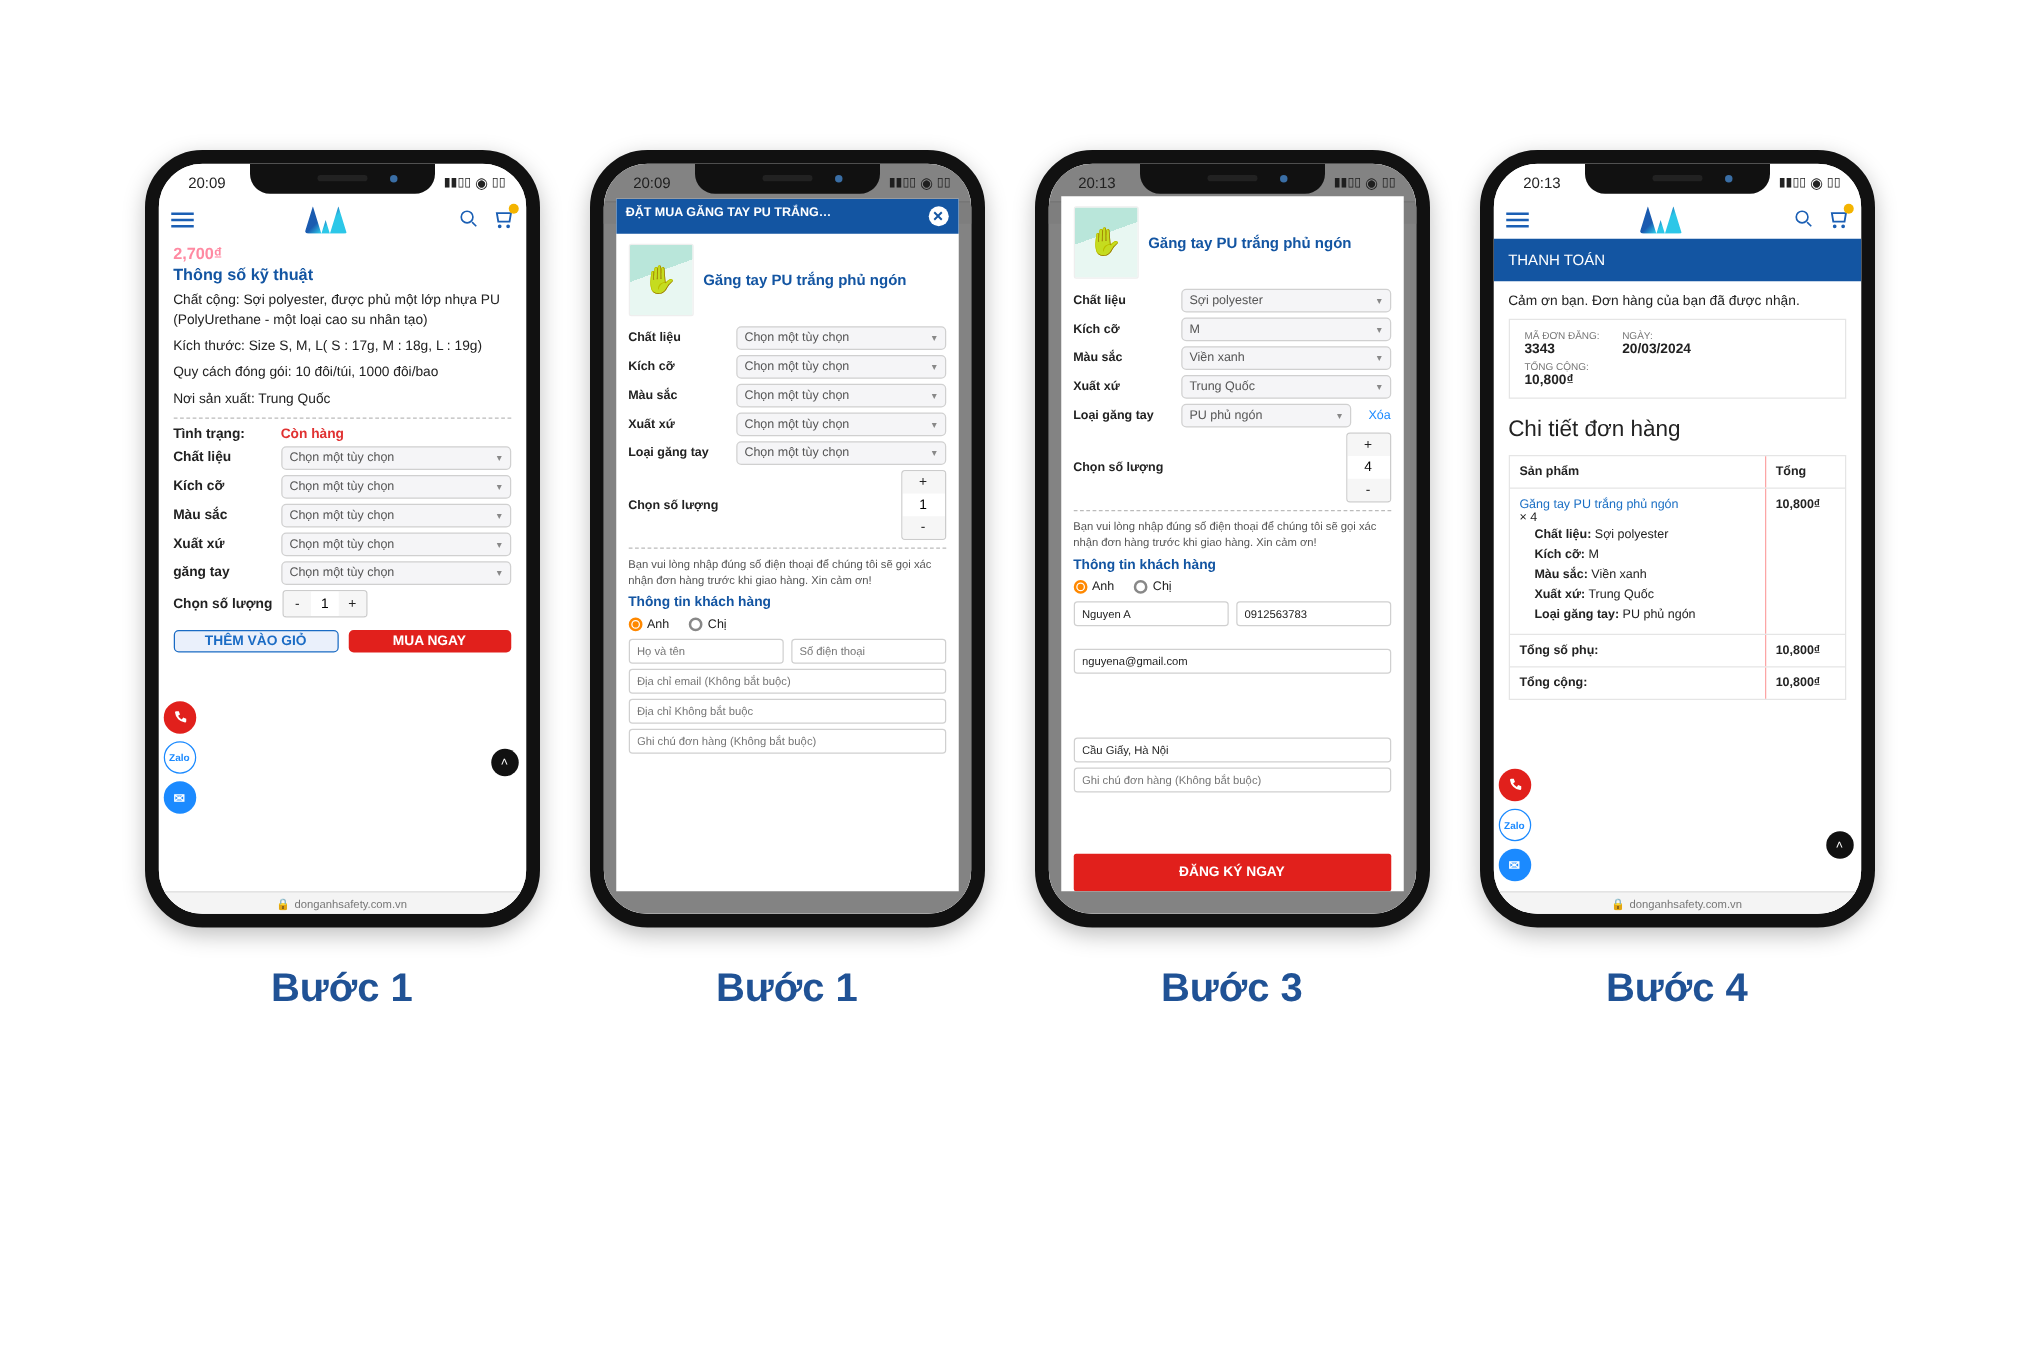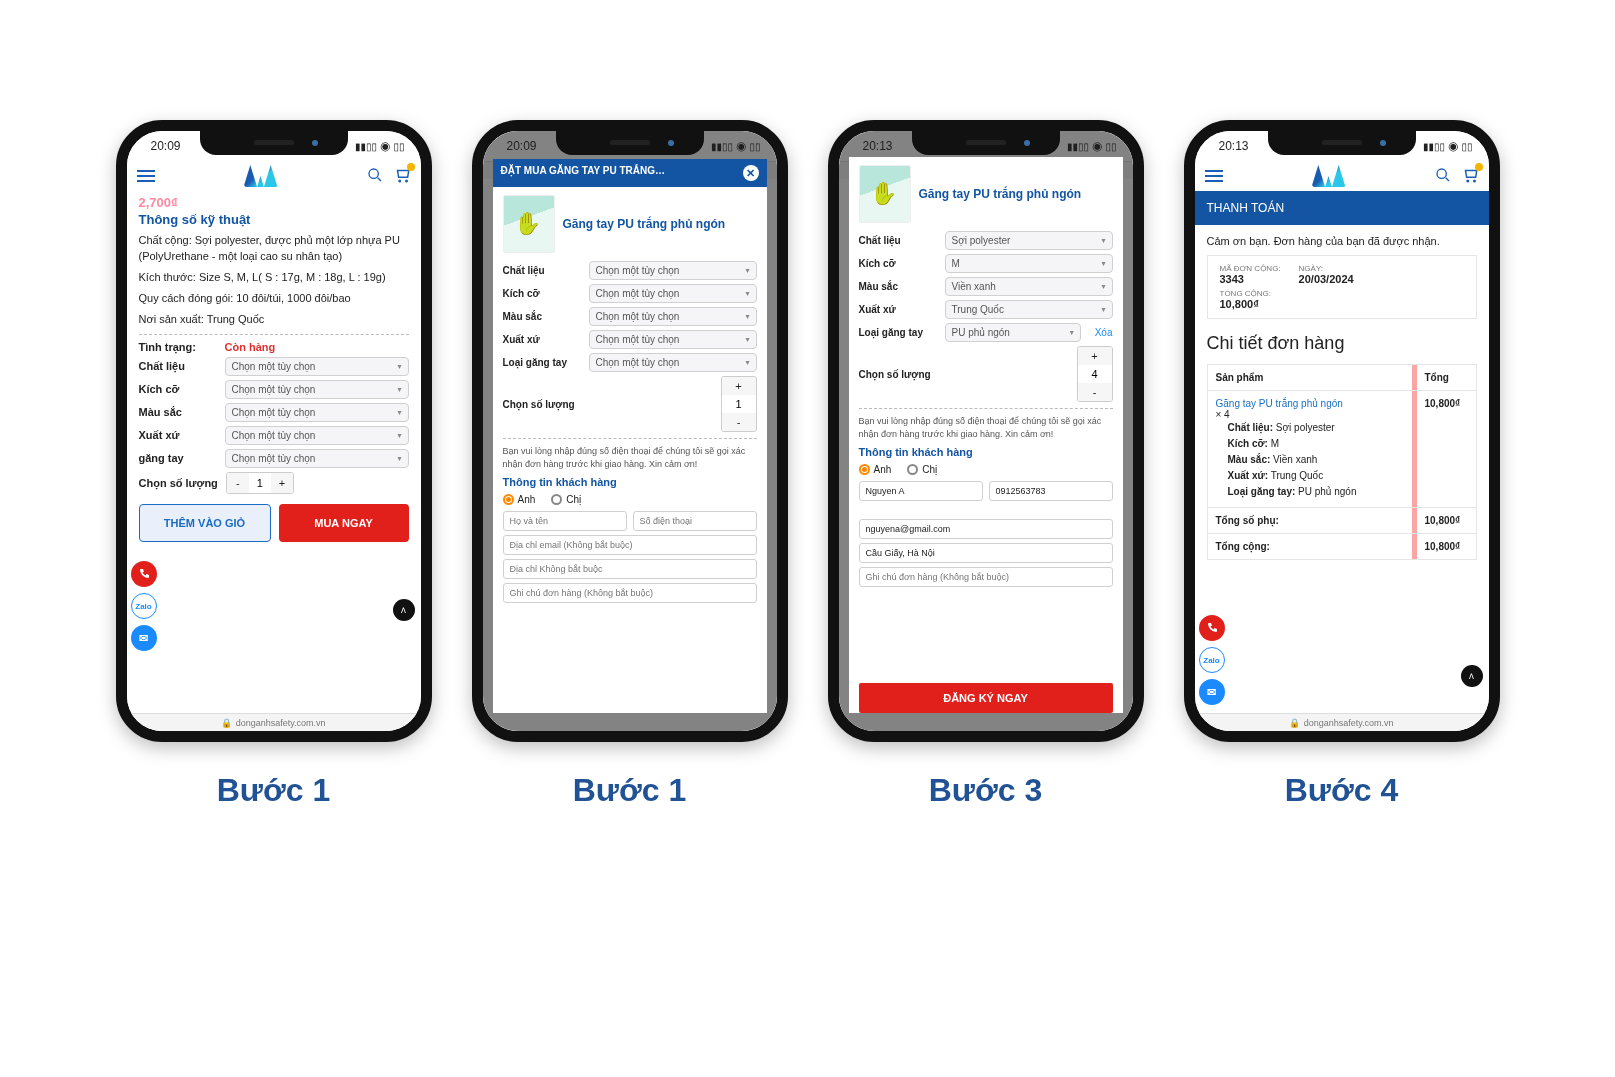--- a/index.html
+++ b/index.html
@@ -39,21 +39,21 @@
   .sel{flex:1;display:flex;align-items:center;justify-content:space-between;border:1px solid #d0d0d0;border-radius:4px;background:#f5f5f7;padding:3px 6px;font-size:10px;color:#555}
   .sel .car{font-size:8px;color:#888}
   .qty-h{display:flex;align-items:center;border:1px solid #ccc;border-radius:3px;overflow:hidden}
   .qty-h span,.qty-h input{width:22px;height:20px;display:flex;align-items:center;justify-content:center;font-size:11px;border:none;text-align:center;background:#fff}
   .qty-h span{background:#f6f6f6;cursor:pointer}
   .qty-v{display:flex;flex-direction:column;border:1px solid #ccc;border-radius:3px;width:36px;overflow:hidden}
   .qty-v span,.qty-v input{height:18px;display:flex;align-items:center;justify-content:center;font-size:11px;border:none;text-align:center;background:#fff}
   .qty-v span{background:#f6f6f6}
 
   .act-row{display:flex;gap:8px;margin-top:10px}
-  .btn{flex:1;height:38px;border-radius:4px;display:flex;align-items:center;justify-content:center;font-size:11px;font-weight:700}
+  .btn{flex:1;height:18px;border-radius:4px;display:flex;align-items:center;justify-content:center;font-size:11px;font-weight:700}
   .btn-outline{border:1px solid #1a6bc4;color:#1a6bc4;background:#eaf0fb}
   .btn-red{background:#e1201c;color:#fff}
 
   .float-col{position:absolute;left:4px;bottom:62px;display:flex;flex-direction:column;gap:6px;z-index:5}
   .fbtn{width:26px;height:26px;border-radius:50%;display:flex;align-items:center;justify-content:center;font-size:11px;font-weight:700;color:#fff}
   .fbtn.ph{background:#e1201c}
   .fbtn.zl{background:#fff;color:#1b8aff;border:1px solid #1b8aff;font-size:8px}
   .fbtn.ms{background:#1b8aff}
   .topbtn{position:absolute;right:6px;bottom:92px;width:22px;height:22px;border-radius:50%;background:#111;color:#fff;display:flex;align-items:center;justify-content:center;font-size:10px}
 
@@ -88,21 +88,21 @@
   
   .bluebar{background:#1355a2;color:#fff;padding:10px 12px;font-weight:400;font-size:12px}
   .meta{display:flex;gap:18px;padding:8px 12px;border:1px solid #e5e5e5;margin:8px 12px;font-size:9px}
   .meta .lab2{color:#777;font-size:8px}
   .meta .val2{font-weight:700;font-size:11px}
   h3.big{font-size:18px;font-weight:500;padding:6px 12px}
   .tbl{margin:4px 12px;border:1px solid #e5e5e5;font-size:10px}
   .tr{display:flex;border-bottom:1px solid #e5e5e5}
   .tr:last-child{border-bottom:none}
   .tdl{flex:1;padding:7px 8px}
-  .tdr{width:64px;padding:7px 8px;border-left:5px solid #fca5a5;text-align:left;font-weight:600}
+  .tdr{width:64px;padding:7px 8px;border-left:1px solid #fca5a5;text-align:left;font-weight:600}
   .th{font-weight:700}
   .plink{color:#1b6fc4}
   .attrs{padding-left:12px;line-height:1.6}
   .attrs b{font-weight:700}
 </style>
 </head>
 <body>
 
 <div class="stage">
 
@@ -392,21 +392,21 @@
             <label class="radio">
                     <span class="rcirc off"></span>
                     <span>Chị</span>
                   </label>
           </div>
           <div class="tf-row">
             <input class="tf" style="color: rgb(34, 34, 34);" value="Nguyen A">
             <input class="tf" style="color: rgb(34, 34, 34);" value="0912563783">
           </div>
           <input class="tf" style="color: rgb(34, 34, 34); margin-top: 14px;" value="nguyena@gmail.com">
-          <input class="tf" style="color: rgb(34, 34, 34);" value="Cầu Giấy, Hà Nội">
+          <input class="tf" style="color: rgb(34, 34, 34); margin-top: 47px;" value="Cầu Giấy, Hà Nội">
           <input class="tf" placeholder="Ghi chú đơn hàng (Không bắt buộc)" style="">
         </div>
         <div class="big-red">ĐĂNG KÝ NGAY</div>
       </div>
     </div>
     <div class="addrbar">🔒 <span>donganhsafety.com.vn</span></div>
   </div>
 </div>
 <div class="caption">Bước 3</div>
 </div>
@@ -439,21 +439,21 @@
                   <path d="M6 6h15l-1.5 9h-12z"></path>
                   <circle cx="9" cy="20" r="1"></circle>
                   <circle cx="18" cy="20" r="1"></circle>
                 </svg><span class="dot"></span></span>
       </div>
     </div>
     <div class="bluebar">THANH TOÁN</div>
     <div style="padding:10px 12px 0;font-size:11px">Cảm ơn bạn. Đơn hàng của bạn đã được nhận.</div>
     <div class="meta">
       <div>
-              <div class="lab2">MÃ ĐƠN CỘNG:</div>
+              <div class="lab2">MÃ ĐƠN ĐĂNG:</div>
               <div class="val2">3343</div>
            <div class="lab2" style="margin-top:4px">TỔNG CỘNG:</div>
               <div class="val2">10,800₫</div>
             </div>
       <div>
               <div class="lab2">NGÀY:</div>
               <div class="val2">20/03/2024</div>
             </div>
     </div>
     <h3 class="big">Chi tiết đơn hàng</h3>

